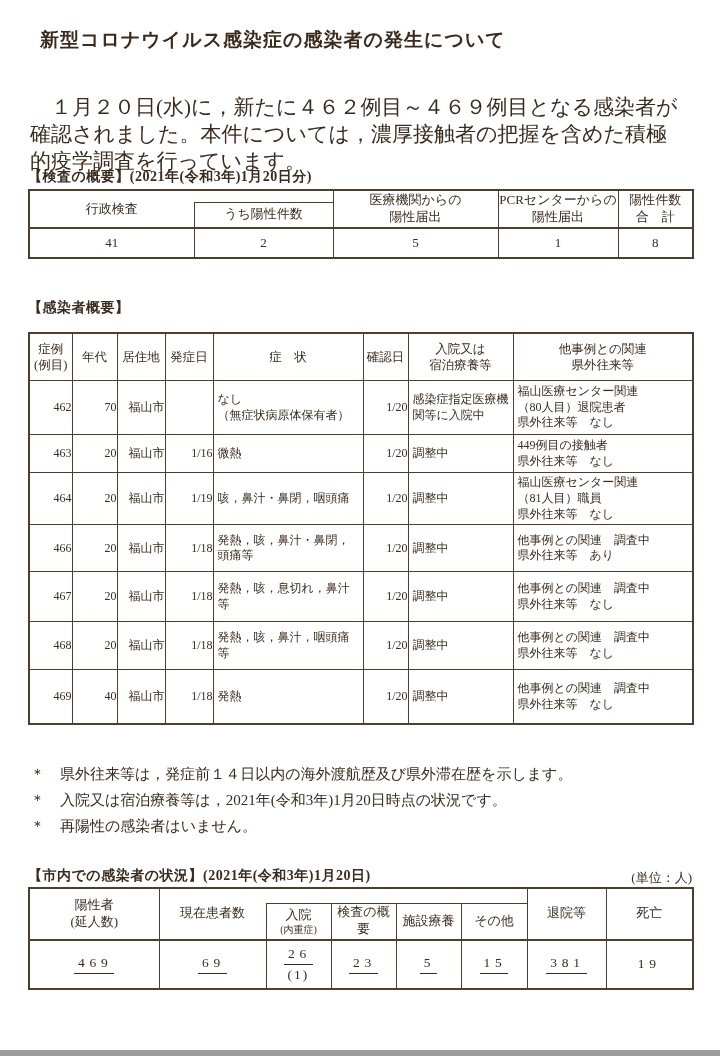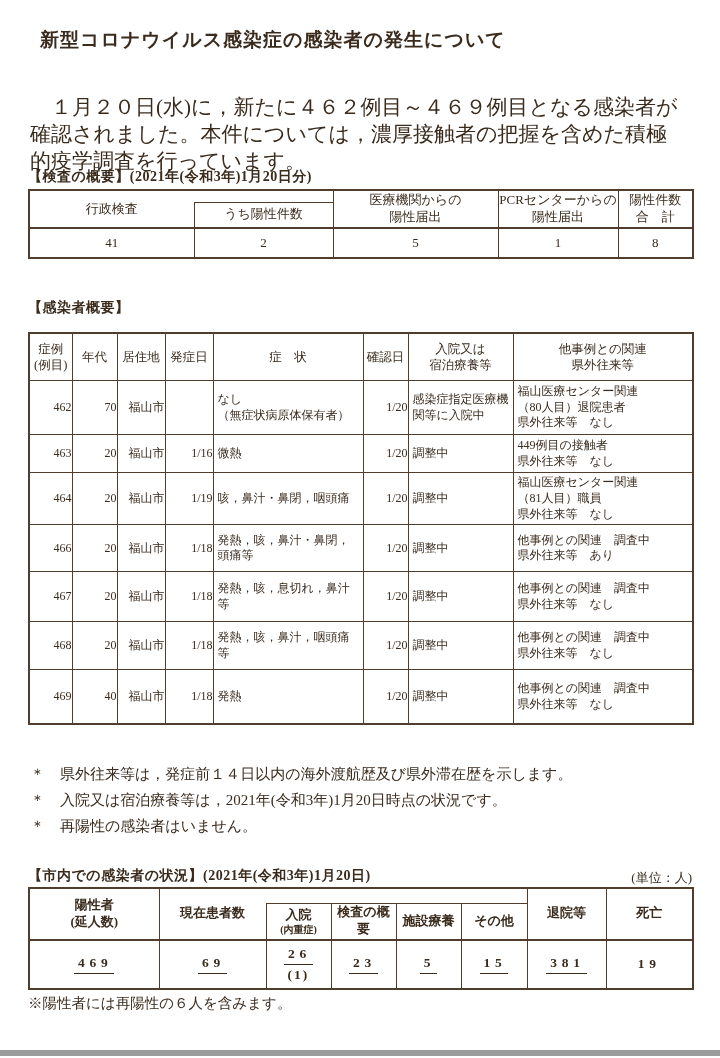--- a/index.html
+++ b/index.html
@@ -40,21 +40,21 @@
   .t1 .val{border-top:2px solid var(--bd);height:28px;}
 
   
   .t2{top:332px;left:28px;width:664px;border:2px solid var(--bd);}
   .t2 td{font-size:12px;line-height:1.32;}
   .t2 .hd{text-align:center;font-size:12.5px;height:46px;}
   .t2 .c{text-align:right;}
   .t2 .l{text-align:left;padding:2px 4px;}
 
   
-  .t3{top:887px;left:28px;width:664px;border:2px solid var(--bd);font-weight:bold;}
+  .t3{top:887px;left:28px;width:664px;border:2px solid var(--bd);}
   .t3 td{text-align:center;}
   .t3 .current{border-right:none;}
   .t3 .band{border-left:none;border-bottom:1px solid var(--bd);}
   .t3 .subrow td{height:35px;}
   .t3 .valrow td{border-top:2px solid var(--bd);height:47px;font-size:13.5px;}
   .t3 .small-sub{font-size:10px;display:block;line-height:1.1;}
   .num{letter-spacing:.35em;}
   .uline{display:inline-block;border-bottom:1px solid currentColor;
          padding:0 2px 2px 4px;letter-spacing:.35em;}
   .frac .uline{padding-bottom:1px;}
@@ -258,16 +258,15 @@
     <td><span class="uline">23</span></td>
     <td><span class="uline">5</span></td>
     <td><span class="uline">15</span></td>
     <td><span class="uline">381</span></td>
     <td><span class="num">19</span></td>
   </tr>
 </tbody>
   </table>
 
 <div class="abs footnotes">
-  <div>※陽性者には再陽性の６人を含みます。</div>
 </div>
 
 <div class="abs bottom-edge"></div>
 
 </body></html>

